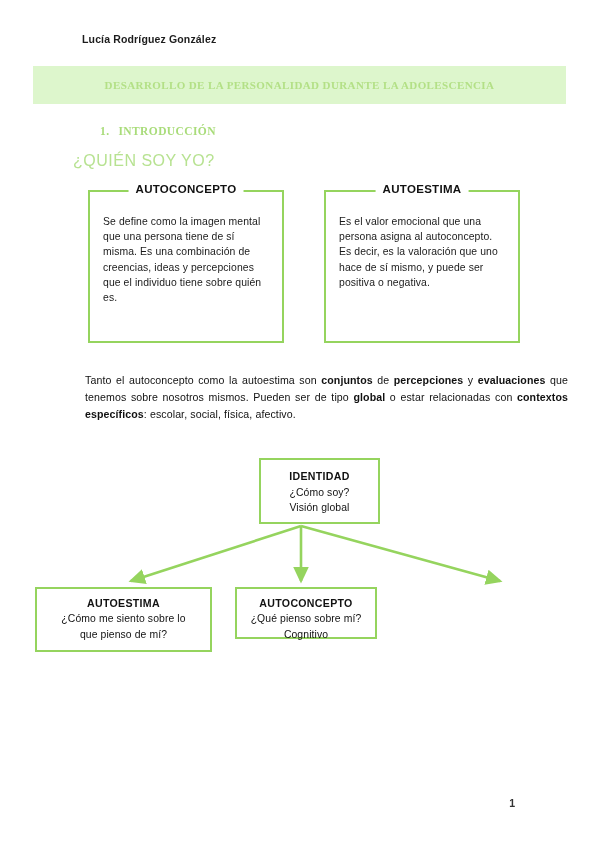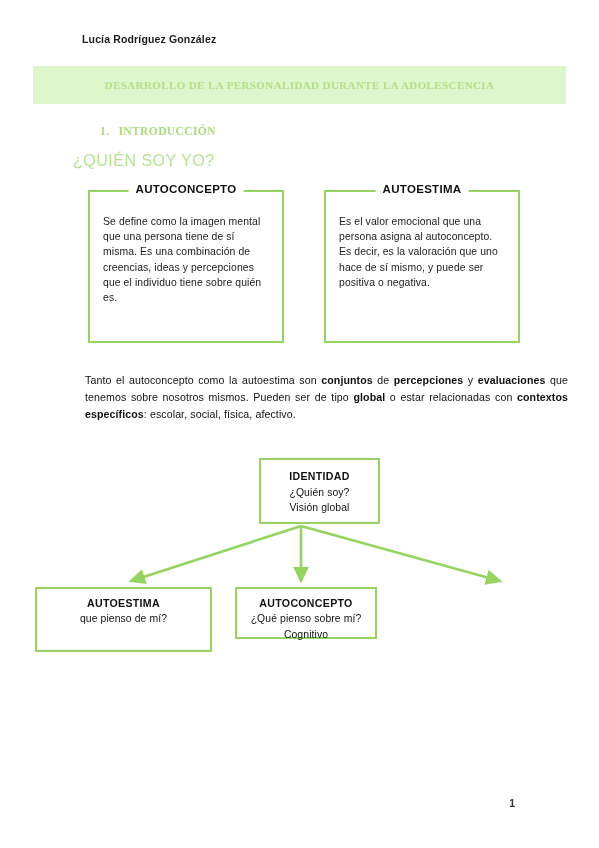--- a/index.html
+++ b/index.html
@@ -234,26 +234,27 @@
 
       <line x1="301" y1="76" x2="131" y2="131" stroke="#95d45e" stroke-width="2.6" marker-end="url(#arrowhead)"></line>
 
       <line x1="301" y1="76" x2="301" y2="131" stroke="#95d45e" stroke-width="2.6" marker-end="url(#arrowhead)"></line>
 
       <line x1="301" y1="76" x2="500" y2="131" stroke="#95d45e" stroke-width="2.6" marker-end="url(#arrowhead)"></line>
     </svg>
 
     <div class="node" id="node-identidad">
       <span class="node-title">IDENTIDAD</span>
-      <span class="node-line">¿Quién soy?</span>
+      <span class="node-line">¿Cómo soy?</span>
       <span class="node-line">Visión global</span>
     </div>
 
     <div class="node" id="node-autoestima">
       <span class="node-title">AUTOESTIMA</span>
+      <span class="node-line">¿Cómo me siento sobre lo</span>
       <span class="node-line">que pienso de mí?</span>
     </div>
 
     <div class="node" id="node-autoconcepto">
       <span class="node-title">AUTOCONCEPTO</span>
       <span class="node-line">¿Qué pienso sobre mí?</span>
       <span class="node-line">Cognitivo</span>
     </div>
 
 

